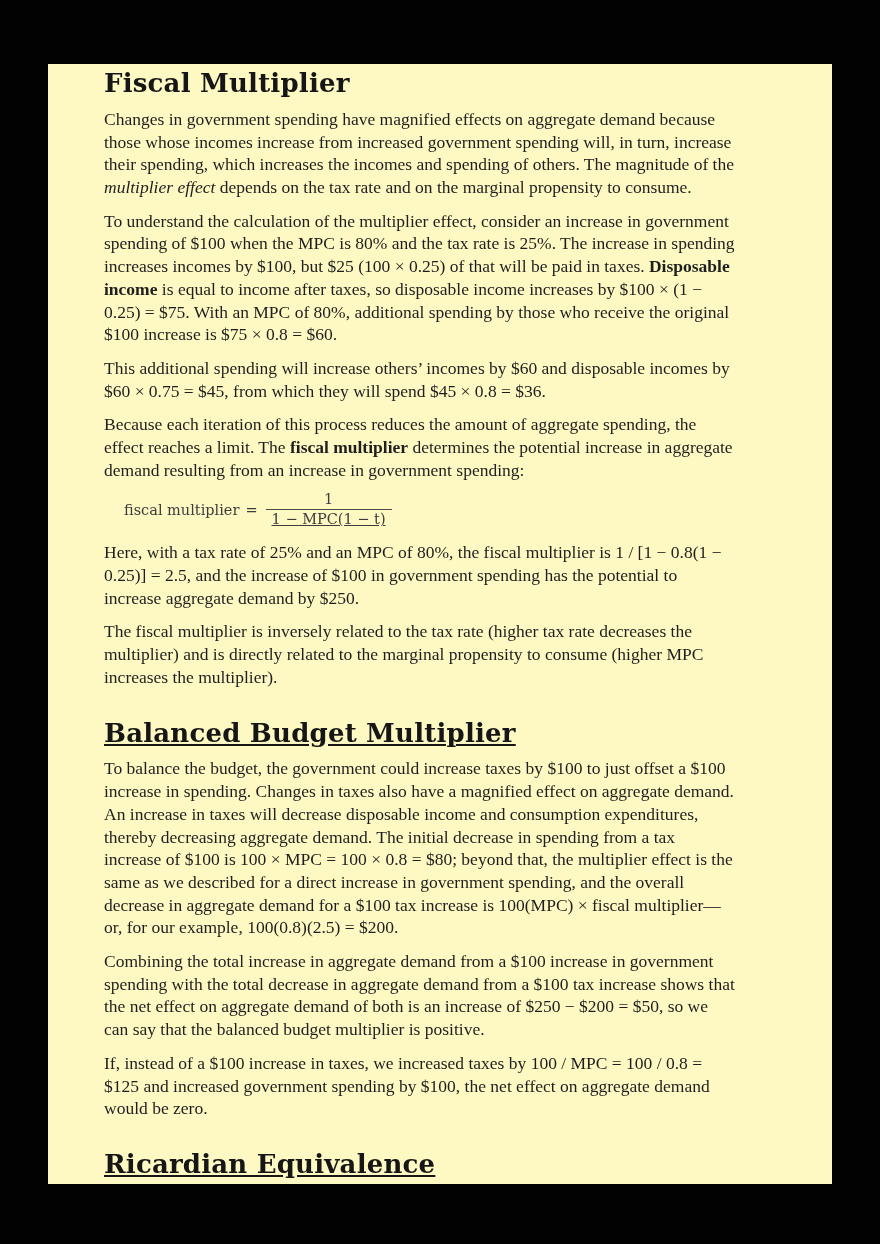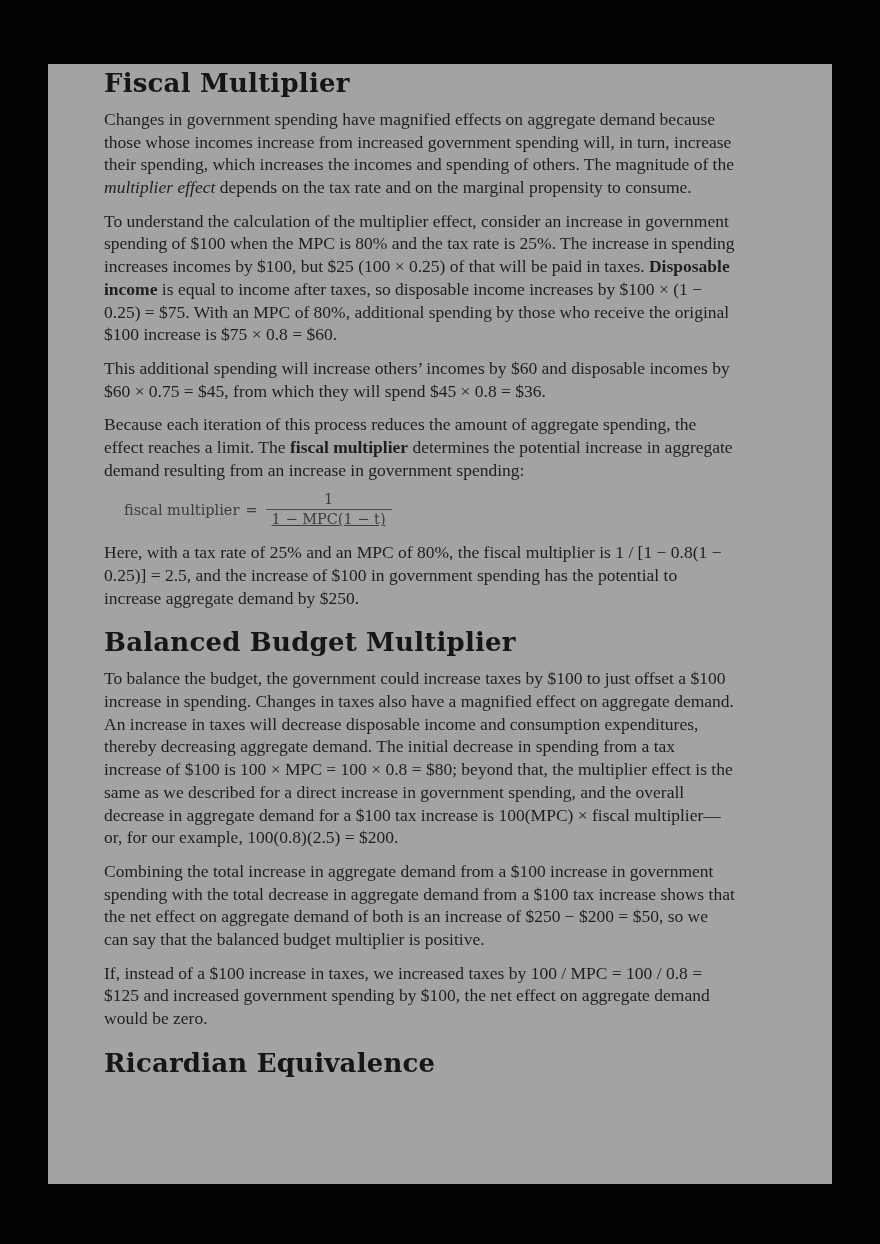--- a/index.html
+++ b/index.html
@@ -15,35 +15,35 @@
     width: 880px;
     height: 1244px;
     background: #020202;
   }
   .paper {
     position: absolute;
     left: 48px;
     top: 64px;
     width: 784px;
     height: 1120px;
-    background: #a3a3a3;
+    background: #fef9c3;
     box-sizing: border-box;
     padding: 5px 80px 0 56px;
     overflow: hidden;
   }
   h1 {
     font-family: "DejaVu Serif", "Liberation Serif", serif;
     font-weight: bold;
     font-size: 26px;
     line-height: 1.15;
     color: #161616;
     margin: 0 0 9px 0;
     letter-spacing: 0.2px;
   }
-  h1.h-mid { margin-top: 19px; }
+  h1.h-mid { margin-top: 30px; text-decoration: underline; }
   p.para {
     font-family: "Liberation Serif", "DejaVu Serif", serif;
     font-size: 17.5px;
     line-height: 22.7px;
     color: #1e1e1e;
     margin: 0 16px 11px 0;
   }
   p.para .bold { font-weight: bold; }
   p.para .it { font-style: italic; }
   em.it { font-style: italic; }
@@ -96,20 +96,21 @@
         <span class="f-lhs">fiscal multiplier</span>
         <span class="f-eq">=</span>
         <span class="frac">
           <span class="num">1</span>
           <span class="den">1 − MPC(1 − t)</span>
         </span>
       </div>
 
       <p class="para">Here, with a tax rate of 25% and an MPC of 80%, the fiscal multiplier is 1 / [1 − 0.8(1 − 0.25)] = 2.5, and the increase of $100 in government spending has the potential to increase aggregate demand by $250.</p>
 
+      <p class="para">The fiscal multiplier is inversely related to the tax rate (higher tax rate decreases the multiplier) and is directly related to the marginal propensity to consume (higher MPC increases the multiplier).</p>
     </section>
 
     <section>
       <h1 class="h-mid">Balanced Budget Multiplier</h1>
 
       <p class="para">To balance the budget, the government could increase taxes by $100 to just offset a $100 increase in spending. Changes in taxes also have a magnified effect on aggregate demand. An increase in taxes will decrease disposable income and consumption expenditures, thereby decreasing aggregate demand. The initial decrease in spending from a tax increase of $100 is 100 × MPC = 100 × 0.8 = $80; beyond that, the multiplier effect is the same as we described for a direct increase in government spending, and the overall decrease in aggregate demand for a $100 tax increase is 100(MPC) × fiscal multiplier—or, for our example, 100(0.8)(2.5) = $200.</p>
 
       <p class="para">Combining the total increase in aggregate demand from a $100 increase in government spending with the total decrease in aggregate demand from a $100 tax increase shows that the net effect on aggregate demand of both is an increase of $250 − $200 = $50, so we can say that the balanced budget multiplier is positive.</p>
 
       <p class="para">If, instead of a $100 increase in taxes, we increased taxes by 100 / MPC = 100 / 0.8 = $125 and increased government spending by $100, the net effect on aggregate demand would be zero.</p>

